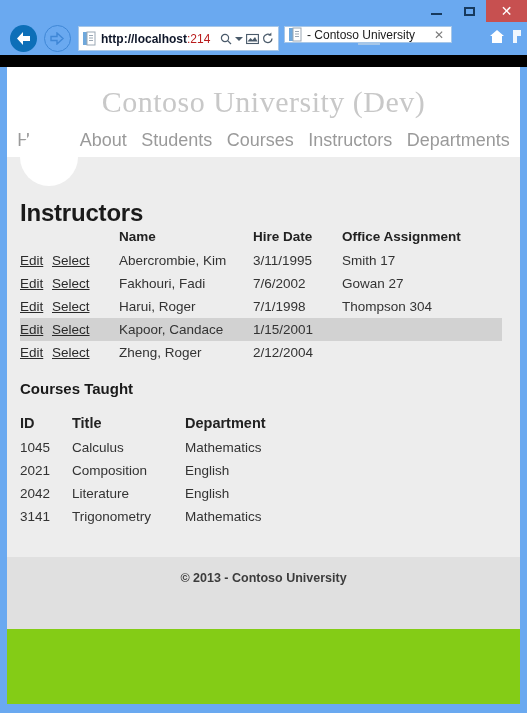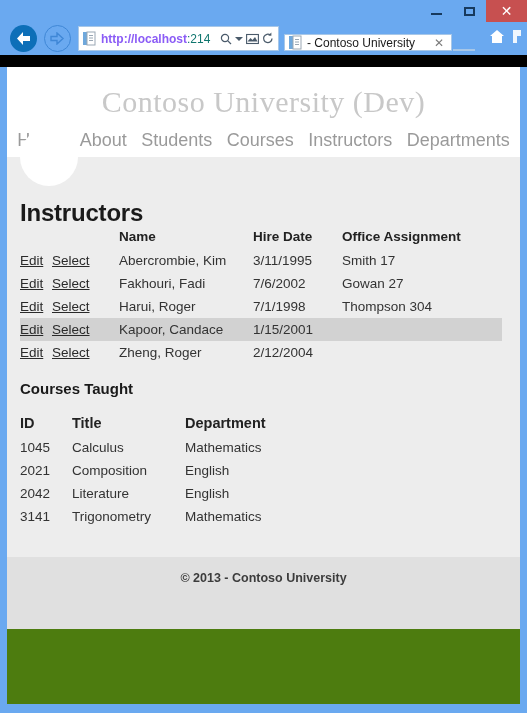--- a/index.html
+++ b/index.html
@@ -114,43 +114,44 @@
     flex: 0 0 auto;
   }
   .addr-text {
     flex: 1 1 auto;
     font-size: 12px;
     color: #222222;
     white-space: nowrap;
     overflow: hidden;
     line-height: 14px;
   }
-  .addr-text .host { font-weight: bold; color: #8b5cf6; }
-  .addr-text .rest { color: #0f766e; }
+  .addr-text .host { font-weight: bold; color: #0f172a; }
+  .addr-text .rest { color: #b91c1c; }
   .addr-icons {
     flex: 0 0 auto;
     display: flex;
     align-items: center;
     gap: 3px;
     padding-right: 4px;
     color: #4a5a6a;
   }
   .addr-caret {
     width: 0; height: 0;
     border-left: 4px solid transparent;
     border-right: 4px solid transparent;
     border-top: 4px solid #4a5a6a;
   }
 
   .tabstrip {
     position: absolute;
     left: 284px; top: 4px;
     height: 25px;
     display: flex;
-    align-items: flex-end;
+    align-items: center;
+    flex-direction: column;
   }
   .tab {
     width: 168px;
     background: #ffffff;
     border: 1px solid #a7c7e8;
     box-sizing: border-box;
     display: flex;
     align-items: center;
     padding: 0 4px;
   }
@@ -192,21 +193,21 @@
     left: 0; top: 55px;
     width: 527px;
     height: 12px;
     background: #000000;
   }
   .viewport {
     position: absolute;
     left: 7px; top: 67px;
     width: 513px;
     height: 637px;
-    background: #4d7c0f;
+    background: #84cc16;
     overflow: hidden;
   }
 
   
   .site-head {
     background: #ffffff;
     padding-top: 17px;
   }
   .brand {
     text-align: center;

